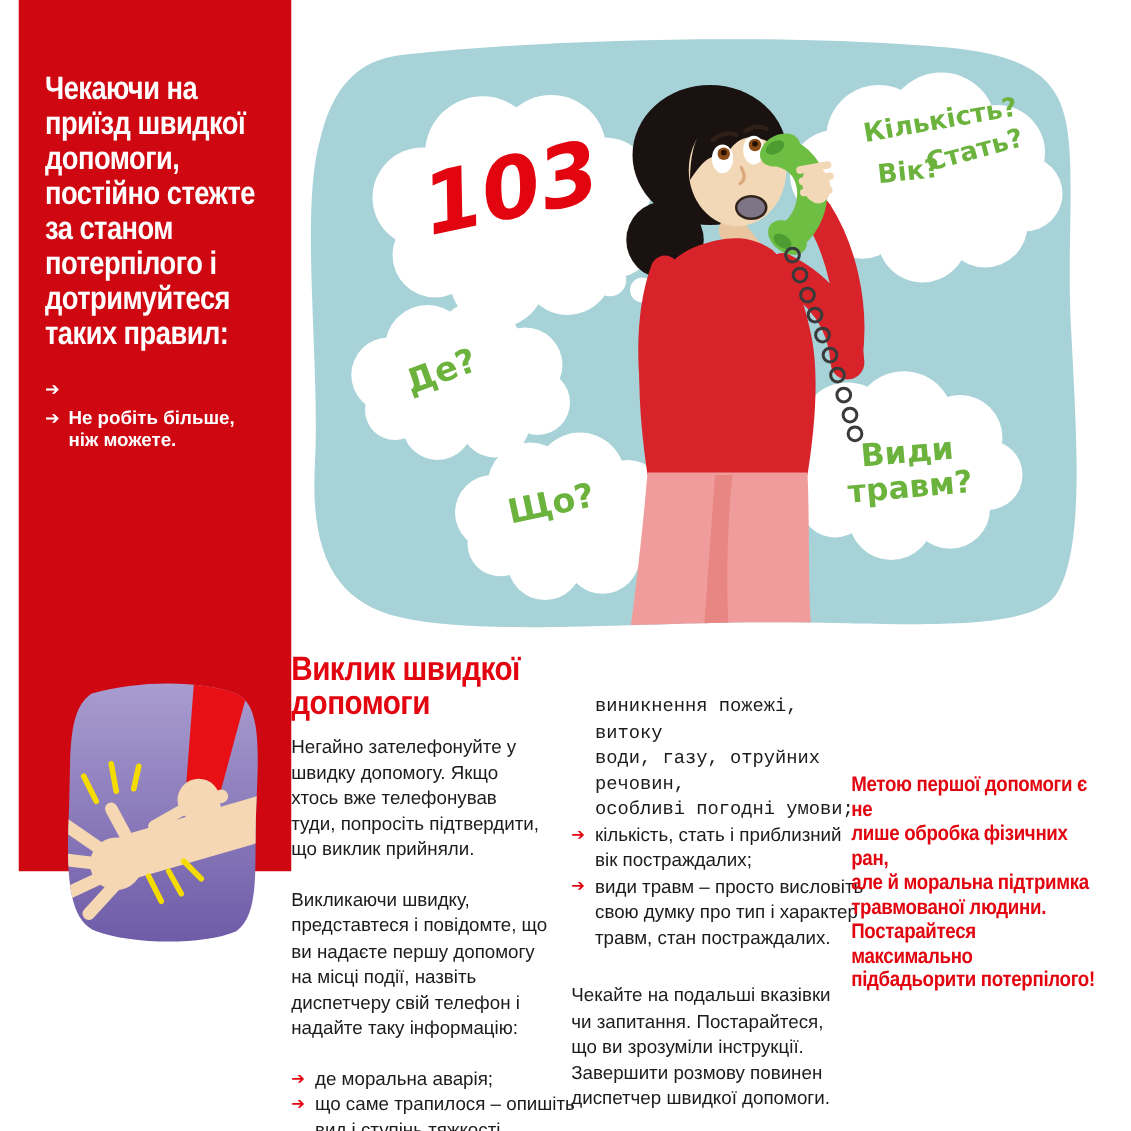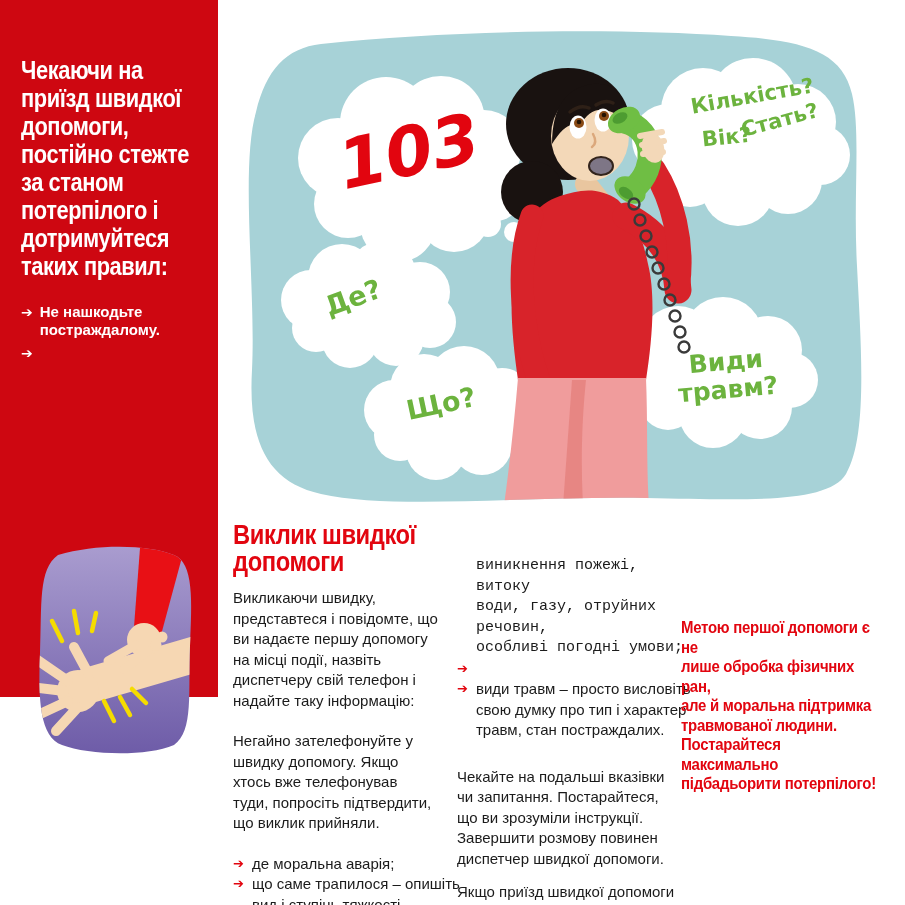--- a/index.html
+++ b/index.html
@@ -10,21 +10,21 @@
     --green:#6CB33E;
     --phone-green:#6FBE44;
     --skin:#F3D8B8;
     --ink:#1B1B1B;
   }
   *{margin:0;padding:0;box-sizing:border-box;}
   body{background:#e8e8e8;font-family:"Liberation Sans",sans-serif;}
   .page{position:relative;width:905px;height:905px;background:#ffffff;overflow:hidden;margin:0 auto;}
 
   
-  .sidebar{position:absolute;left:0;top:0;width:218px;height:697px;background:var(--red);}
+  .sidebar{position:absolute;left:15px;top:0;width:218px;height:697px;background:var(--red);}
   .sidebar-heading{
     position:absolute;left:21px;top:56px;width:215px;
     color:#fff;font-weight:800;font-size:26px;line-height:28px;letter-spacing:-0.5px;
     white-space:pre-line;transform:scale(0.84,1);transform-origin:0 0;
   }
   .sidebar-bullets{position:absolute;left:21px;top:303px;width:190px;color:#fff;}
   .bullet-row{display:flex;gap:7px;margin-bottom:5px;}
   .bullet-row .arr{flex:0 0 auto;font-family:"DejaVu Sans",sans-serif;font-size:14px;line-height:18px;}
   .bullet-row .txt{font-weight:700;font-size:15px;line-height:18px;white-space:pre-line;}
 
@@ -86,25 +86,25 @@
 допомоги,
 постійно стежте
 за станом
 потерпілого і
 дотримуйтеся
 таких правил:</div>
 
     <div class="sidebar-bullets">
       <div class="bullet-row">
         <span class="arr">➔</span>
-        <span class="txt">Не нашкодьте
-постраждалому.</span>
       </div>
       <div class="bullet-row">
         <span class="arr">➔</span>
+        <span class="txt">Не робіть більше,
+ніж можете.</span>
       </div>
     </div>
 
     <svg class="mini" width="170" height="220" viewBox="0 0 170 220">
       <defs>
         <linearGradient id="pg" x1="0" y1="0" x2="0" y2="1">
           <stop offset="0" stop-color="#A99CCF"></stop>
           <stop offset="1" stop-color="#6E5CA8"></stop>
         </linearGradient>
         <clipPath id="miniClip">
@@ -294,31 +294,31 @@
     <span class="cloud-label lbl-stat">Стать?</span>
     <span class="cloud-label lbl-vik">Вік?</span>
     <span class="cloud-label lbl-travm">Види
 травм?</span>
   </div>
 
   <div class="article-heading">Виклик швидкої
 допомоги</div>
 
   <div class="col col1">
+    <p>Негайно зателефонуйте у
+швидку допомогу. Якщо
+хтось вже телефонував
+туди, попросіть підтвердити,
+що виклик прийняли.</p>
     <p>Викликаючи швидку,
 представтеся і повідомте, що
 ви надаєте першу допомогу
 на місці події, назвіть
 диспетчеру свій телефон і
 надайте таку інформацію:</p>
-    <p>Негайно зателефонуйте у
-швидку допомогу. Якщо
-хтось вже телефонував
-туди, попросіть підтвердити,
-що виклик прийняли.</p>
     <div class="abullets">
       <div class="abullet">
         <span class="arr">➔</span>
         <span class="txt">де моральна аварія;</span>
       </div>
       <div class="abullet">
         <span class="arr">➔</span>
         <span class="txt">що саме трапилося – опишіть
 вид і ступінь тяжкості
 аварії, можливий ризик</span>
@@ -326,20 +326,22 @@
     </div>
   </div>
 
   <div class="col col2">
     <div class="cont">виникнення пожежі, витоку
 води, газу, отруйних речовин,
 особливі погодні умови;</div>
     <div class="abullets">
       <div class="abullet">
         <span class="arr">➔</span>
+        <span class="txt">кількість, стать і приблизний
+вік постраждалих;</span>
       </div>
       <div class="abullet">
         <span class="arr">➔</span>
         <span class="txt">види травм – просто висловіть
 свою думку про тип і характер
 травм, стан постраждалих.</span>
       </div>
     </div>
     <div class="gap"></div>
     <p>Чекайте на подальші вказівки

